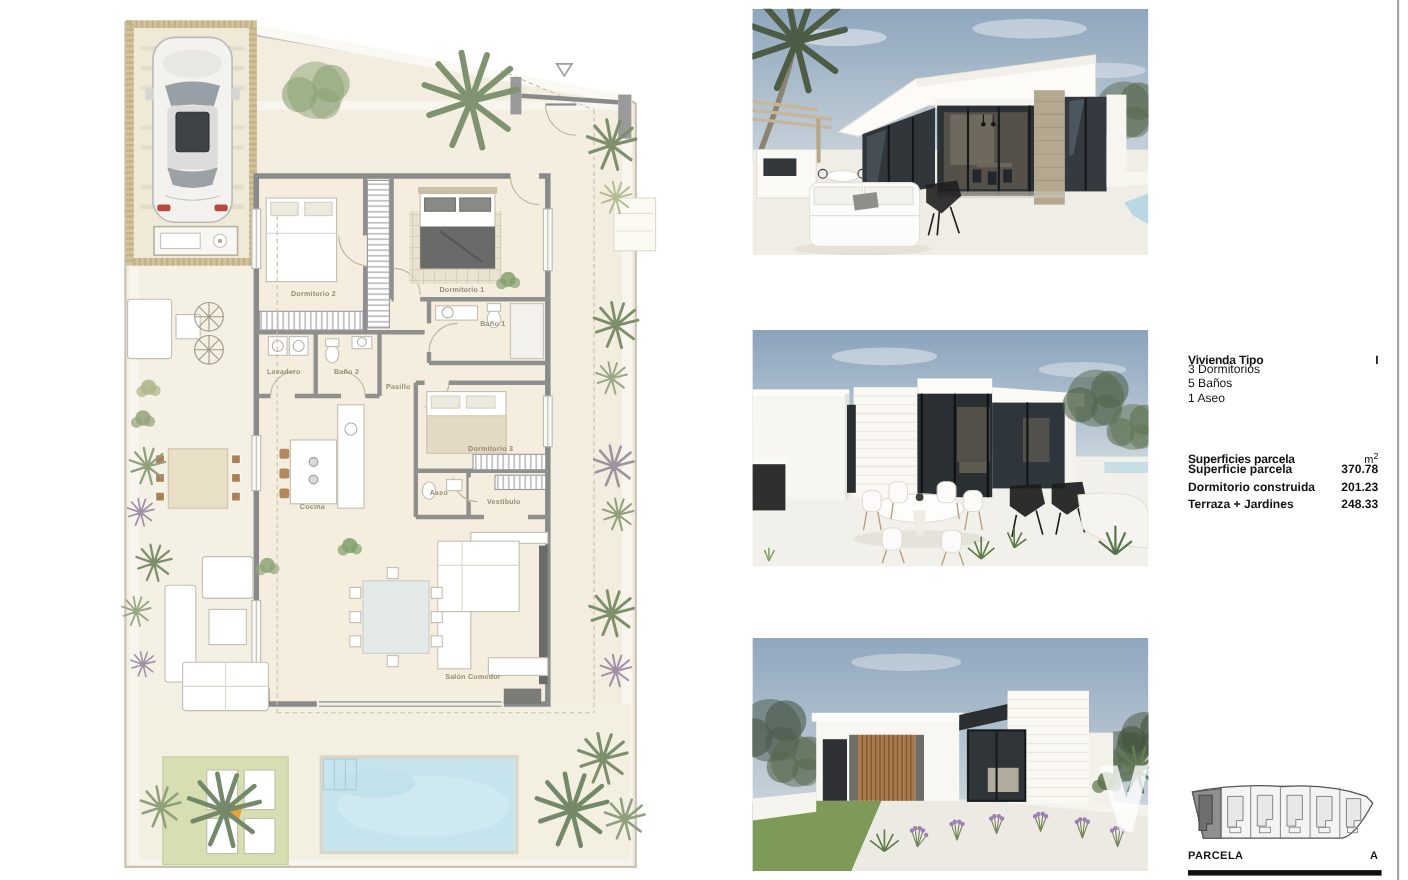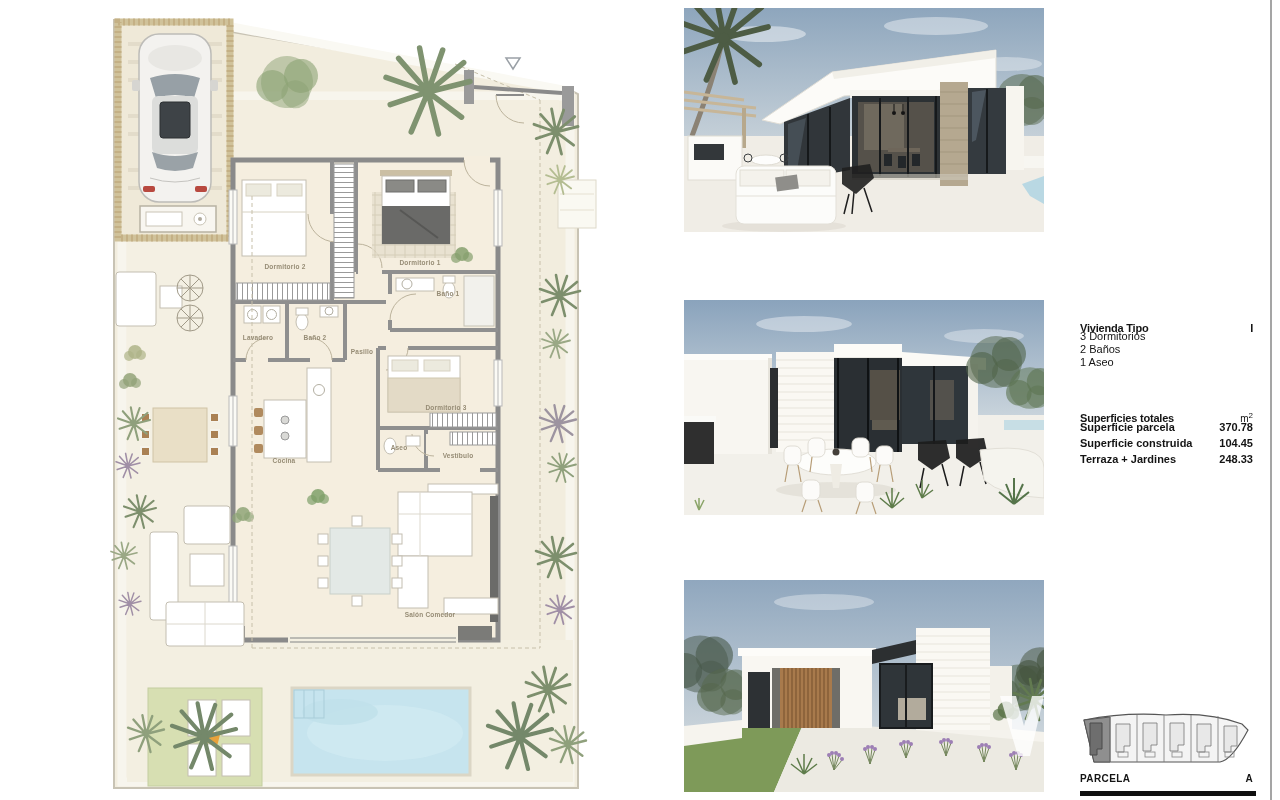--- a/index.html
+++ b/index.html
@@ -589,34 +589,34 @@
   <path d="M316,116 L332,116 L340,146 L348,116 L360,116 L346,176 L334,176 Z" fill="#ffffff" opacity=".78"></path>
 </svg>
 
 <div class="abs info-panel">
   <div class="ip-row ip-title" style="top:302px;">
     <span>Vivienda Tipo</span>
     <span>I</span>
   </div>
   <div class="abs" style="top:330px;left:0;">
     <div class="ip-feat">3 Dormitorios</div>
-    <div class="ip-feat">2 Baños</div>
+    <div class="ip-feat">5 Baños</div>
     <div class="ip-feat">1 Aseo</div>
   </div>
   <div class="ip-row" style="top:392px;">
-    <span class="ip-title">Superficies totales</span>
+    <span class="ip-title">Superficies parcela</span>
     <span class="ip-unit"><span>m</span><sup>2</sup></span>
   </div>
   <div class="ip-row ip-area" style="top:421px;">
     <span>Superficie parcela</span>
     <span>370.78</span>
   </div>
   <div class="ip-row ip-area" style="top:437px;">
-    <span>Superficie construida</span>
-    <span>104.45</span>
+    <span>Dormitorio construida</span>
+    <span>201.23</span>
   </div>
   <div class="ip-row ip-area" style="top:453px;text-align:right;">
     <span>Terraza + Jardines</span>
     <span>248.33</span>
   </div>
 
   <svg class="abs" style="top:710px;left:0;" width="172" height="58" viewBox="0 0 172 58">
     <path d="M4,10 Q45,2 86,5 Q130,2 162,14 L168,20 Q152,50 140,52 L14,52 Z" fill="#f4f4f4" stroke="#555" stroke-width="1.2"></path>
     <polygon points="4,10 30,7 30,52 14,52" fill="#8f8f8f" stroke="#555"></polygon>
     <path d="M30,7 V52 M57,5 V52 M84,5 V52 M111,5 V52 M138,6 V52" stroke="#777" stroke-width=".8"></path>

